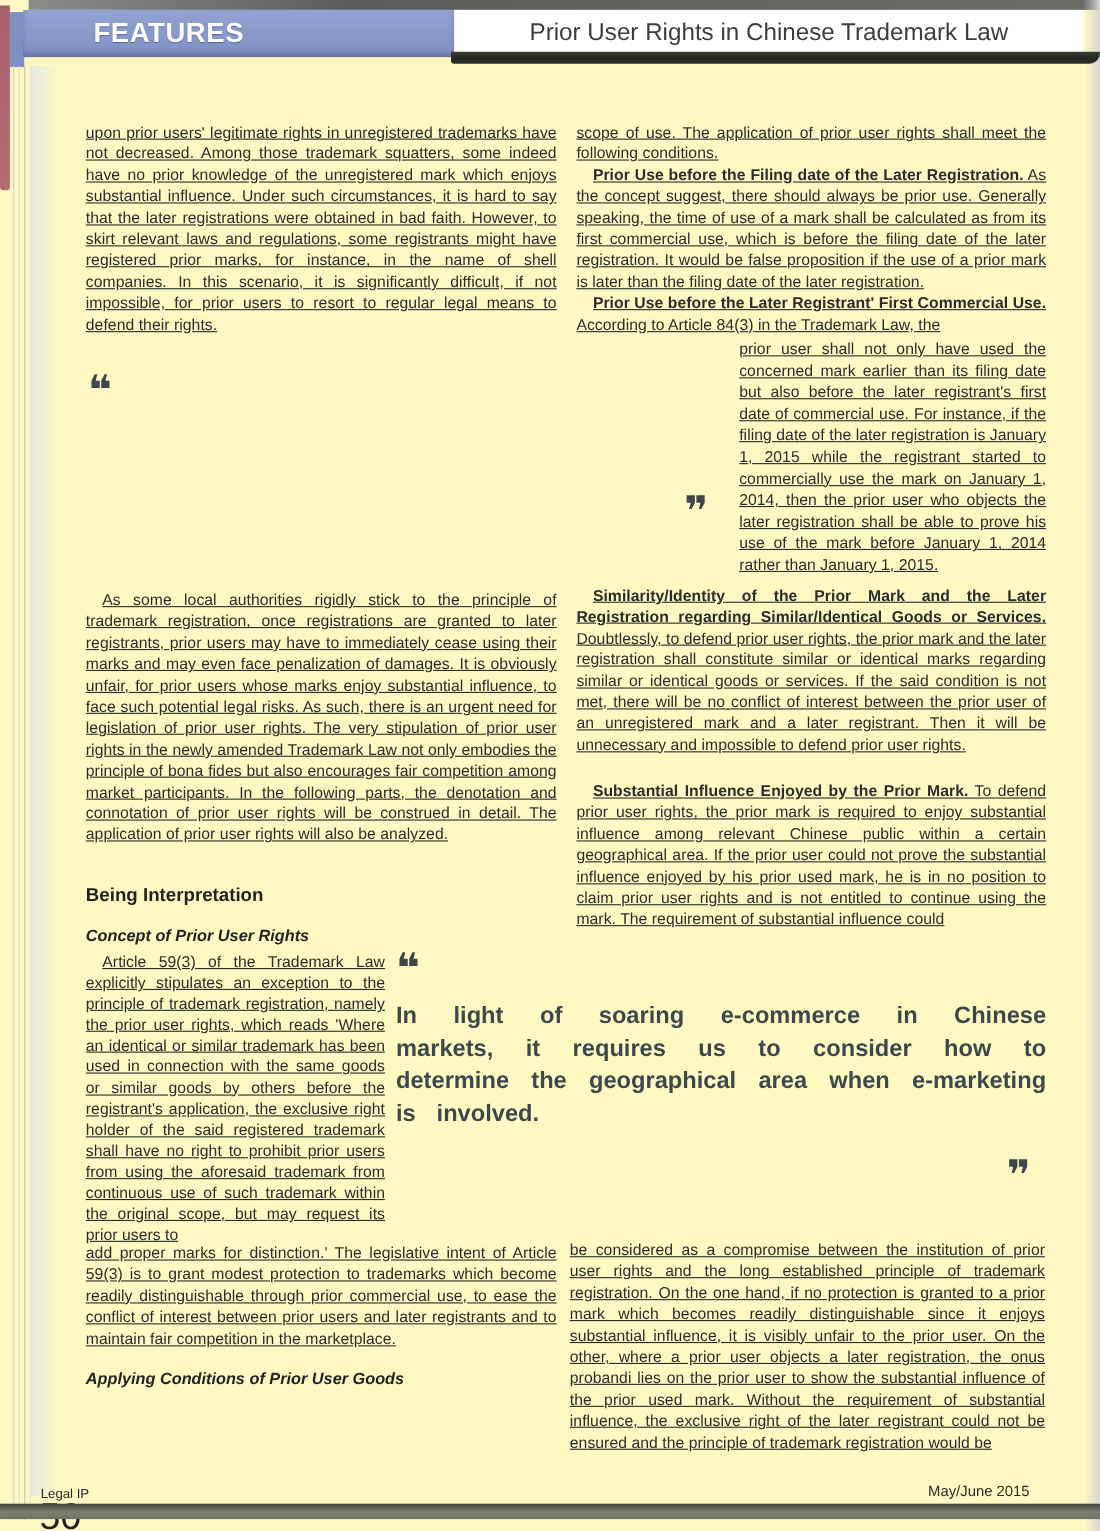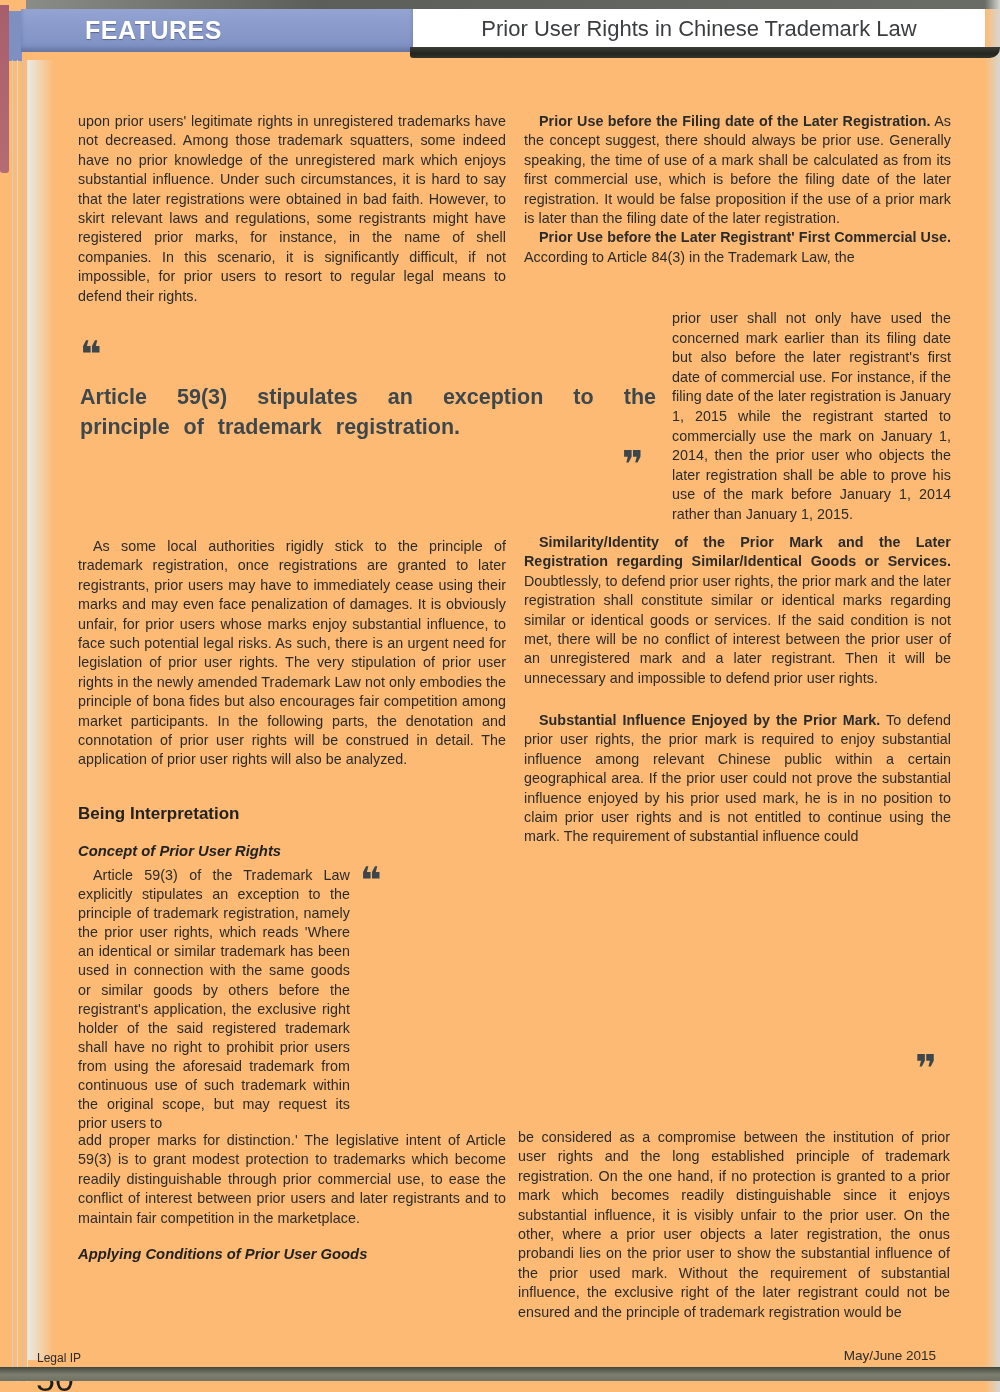--- a/index.html
+++ b/index.html
@@ -1,18 +1,18 @@
 <!DOCTYPE html>
 <html><head>
 <meta charset="utf-8">
 <style>
   html,body { margin:0; padding:0; background:#ffffff; }
   .scan {
     position:relative; width:1000px; height:1392px;
-    background:#fdba74; overflow:hidden;
+    background:#fef9c3; overflow:hidden;
     font-family:"Liberation Sans", sans-serif;
     color:#2b2b2b;
   }
   
   .top-strip { position:absolute; left:26px; top:0; width:974px; height:9px;
     background:linear-gradient(90deg,#8a8c88,#5c5e5a 30%,#6a6c66); }
   .spine-red { position:absolute; left:0; top:5px; width:9px; height:168px;
     background:linear-gradient(180deg,#a85f6d,#b56b72); border-radius:0 0 3px 3px; }
   .spine-blue { position:absolute; left:9px; top:11px; width:13px; height:50px;
     background:#7e90c2; }
@@ -36,21 +36,21 @@
     background:#ffffff; }
   .hdr-title { position:absolute; left:0; top:0; width:100%; line-height:40px;
     text-align:center; box-sizing:border-box;
     font-size:22px; color:#3b3d3f; }
   .hdr-bar { position:absolute; left:410px; top:47px; width:590px; height:11px;
     background:linear-gradient(180deg,#3a3e37,#22261f 60%,#30342c);
     border-radius:0 0 10px 3px; }
   
   .blk { position:absolute; text-align:justify; font-size:14.3px; line-height:19.4px;
     letter-spacing:0.05px; color:#2b2b2b; }
-  .blk p { margin:0; }
+  .blk p { margin:0;text-decoration:underline; }
   .ind { text-indent:15px; }
   .lead { font-weight:bold; }
   .h-section { position:absolute; font-size:17px; font-weight:bold; color:#222; }
   .h-sub { position:absolute; font-size:14.8px; font-weight:bold; font-style:italic; color:#222; }
   
   .pq { position:absolute; color:#3d474b; }
   .qmark { font-family:"DejaVu Sans", sans-serif; font-weight:bold; color:#3d474b;
     font-size:37px; line-height:1; display:block; }
   .pq-text { margin-top:10px; font-size:21.5px; font-weight:bold; line-height:29.5px;
     text-align:justify; color:#3e484c; }
@@ -87,21 +87,20 @@
     <div class="hdr-title">Prior User Rights in Chinese Trademark Law</div>
   </div>
   <div class="hdr-bar"></div>
 
   <div class="blk" style="left:78px; top:112px; width:428px;">
     <p>upon prior users' legitimate rights in unregistered trademarks have not decreased. Among those trademark squatters, some indeed have no prior knowledge of the unregistered mark which enjoys substantial influence. Under such circumstances, it is hard to say that the later registrations were obtained in bad faith. However, to skirt relevant laws and regulations, some registrants might have registered prior marks, for instance, in the name of shell companies. In this scenario, it is significantly difficult, if not impossible, for prior users to resort to regular legal means to defend their rights.</p>
   </div>
 
   <div class="pq" style="left:80px; top:336px; width:576px;">
     <span class="qmark">❝</span>
-    <div class="pq-text ws8">Article 59(3) stipulates an exception to the principle of trademark registration.</div>
   </div>
   <span class="qmark pq1-close">❞</span>
 
   <div class="blk" style="left:78px; top:537px; width:428px;">
     <p class="ind">As some local authorities rigidly stick to the principle of trademark registration, once registrations are granted to later registrants, prior users may have to immediately cease using their marks and may even face penalization of damages. It is obviously unfair, for prior users whose marks enjoy substantial influence, to face such potential legal risks. As such, there is an urgent need for legislation of prior user rights. The very stipulation of prior user rights in the newly amended Trademark Law not only embodies the principle of bona fides but also encourages fair competition among market participants. In the following parts, the denotation and connotation of prior user rights will be construed in detail. The application of prior user rights will also be analyzed.</p>
   </div>
 
   <div class="h-section" style="left:78px; top:804px;">Being Interpretation</div>
   <div class="h-sub" style="left:78px; top:843px;">Concept of Prior User Rights</div>
 
@@ -110,38 +109,40 @@
   </div>
 
   <div class="blk" style="left:78px; top:1131px; width:428px;">
     <p>add proper marks for distinction.' The legislative intent of Article 59(3) is to grant modest protection to trademarks which become readily distinguishable through prior commercial use, to ease the conflict of interest between prior users and later registrants and to maintain fair competition in the marketplace.</p>
   </div>
 
   <div class="h-sub" style="left:78px; top:1246px;">Applying Conditions of Prior User Goods</div>
 
 
   <div class="blk" style="left:524px; top:112px; width:427px;">
+    <p>scope of use. The application of prior user rights shall meet the following conditions.</p>
     <p class="ind"><span class="lead">Prior Use before the Filing date of the Later Registration.</span><span> As the concept suggest, there should always be prior use. Generally speaking, the time of use of a mark shall be calculated as from its first commercial use, which is before the filing date of the later registration. It would be false proposition if the use of a prior mark is later than the filing date of the later registration.</span></p>
     <p class="ind"><span class="lead">Prior Use before the Later Registrant' First Commercial Use.</span><span> According to Article 84(3) in the Trademark Law, the</span></p>
   </div>
 
   <div class="blk" style="left:672px; top:309px; width:279px; line-height:19.6px;">
     <p>prior user shall not only have used the concerned mark earlier than its filing date but also before the later registrant's first date of commercial use. For instance, if the filing date of the later registration is January 1, 2015 while the registrant started to commercially use the mark on January 1, 2014, then the prior user who objects the later registration shall be able to prove his use of the mark before January 1, 2014 rather than January 1, 2015.</p>
   </div>
 
   <div class="blk" style="left:524px; top:533px; width:427px;">
     <p class="ind"><span class="lead">Similarity/Identity of the Prior Mark and the Later Registration regarding Similar/Identical Goods or Services.</span><span> Doubtlessly, to defend prior user rights, the prior mark and the later registration shall constitute similar or identical marks regarding similar or identical goods or services. If the said condition is not met, there will be no conflict of interest between the prior user of an unregistered mark and a later registrant. Then it will be unnecessary and impossible to defend prior user rights.</span></p>
   </div>
 
   <div class="blk" style="left:524px; top:711px; width:427px;">
     <p class="ind"><span class="lead">Substantial Influence Enjoyed by the Prior Mark.</span><span> To defend prior user rights, the prior mark is required to enjoy substantial influence among relevant Chinese public within a certain geographical area. If the prior user could not prove the substantial influence enjoyed by his prior used mark, he is in no position to claim prior user rights and is not entitled to continue using the mark. The requirement of substantial influence could</span></p>
   </div>
 
   <div class="pq" style="left:360px; top:862px; width:591px; height:230px;">
     <span class="qmark">❝</span>
+    <div class="pq-text ws13">In light of soaring e-commerce in Chinese markets, it requires us to consider how to determine the geographical area when e-marketing is involved.</div>
     <span class="qmark pq2-close">❞</span>
   </div>
 
   <div class="blk" style="left:518px; top:1128px; width:432px;">
     <p>be considered as a compromise between the institution of prior user rights and the long established principle of trademark registration. On the one hand, if no protection is granted to a prior mark which becomes readily distinguishable since it enjoys substantial influence, it is visibly unfair to the prior user. On the other, where a prior user objects a later registration, the onus probandi lies on the prior user to show the substantial influence of the prior used mark. Without the requirement of substantial influence, the exclusive right of the later registrant could not be ensured and the principle of trademark registration would be</p>
   </div>
 
   <div class="pg-num">50</div>
   <div class="pg-pub">Legal IP</div>
   <div class="pg-date">May/June 2015</div>

